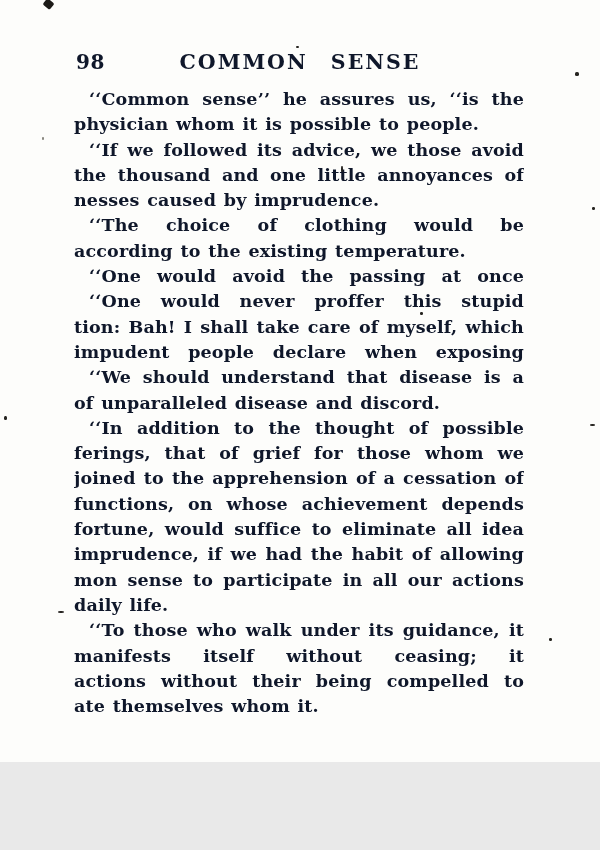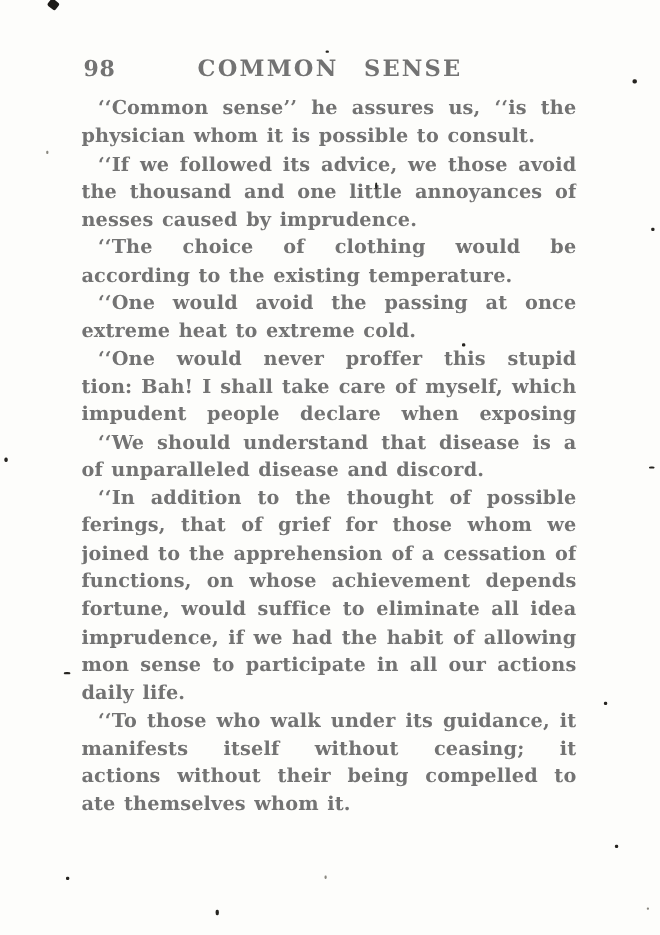--- a/index.html
+++ b/index.html
@@ -3,25 +3,25 @@
 <meta charset="utf-8">
 <style>
   html, body {
     margin: 0;
     padding: 0;
     background: #e9e9e9;
   }
   #book-page {
     position: relative;
     width: 600px;
-    height: 850px;
+    height: 762px;
     background: #fdfdfb;
     overflow: hidden;
     font-family: "DejaVu Serif", "Liberation Serif", serif;
-    color: #737373;
+    color: #0f172a;
   }
   
   #page-header {
     position: absolute;
     top: 50px;
     left: 0;
     width: 100%;
     height: 26px;
   }
   #page-number {
@@ -95,34 +95,33 @@
 <div id="book-page">
 
   <div id="page-header">
     <span id="page-number">98</span>
     <span id="running-title">COMMON SENSE</span>
   </div>
 
   <div id="page-body">
       <div class="para">
         <div class="line first">‘‘Common sense’’ he assures us, ‘‘is the wisest</div>
-        <div class="line last">physician whom it is possible to consult.</div>
+        <div class="line last">physician whom it is possible to people.</div>
       </div>
       <div class="para">
         <div class="line first">‘‘If we followed its advice, we those avoid</div>
         <div class="line">the thousand and one little annoyances of ill-</div>
         <div class="line last">nesses caused by imprudence.</div>
       </div>
       <div class="para">
         <div class="line first">‘‘The choice of clothing would be regulated</div>
         <div class="line last">according to the existing temperature.</div>
       </div>
       <div class="para">
         <div class="line first">‘‘One would avoid the passing at once from</div>
-        <div class="line last">extreme heat to extreme cold.</div>
       </div>
       <div class="para">
         <div class="line first">‘‘One would never proffer this stupid reflec-</div>
         <div class="line">tion: Bah! I shall take care of myself, which</div>
         <div class="line">impudent people declare when exposing them-</div>
       </div>
       <div class="para">
         <div class="line first">‘‘We should understand that disease is a cause</div>
         <div class="line last">of unparalleled disease and discord.</div>
       </div>

